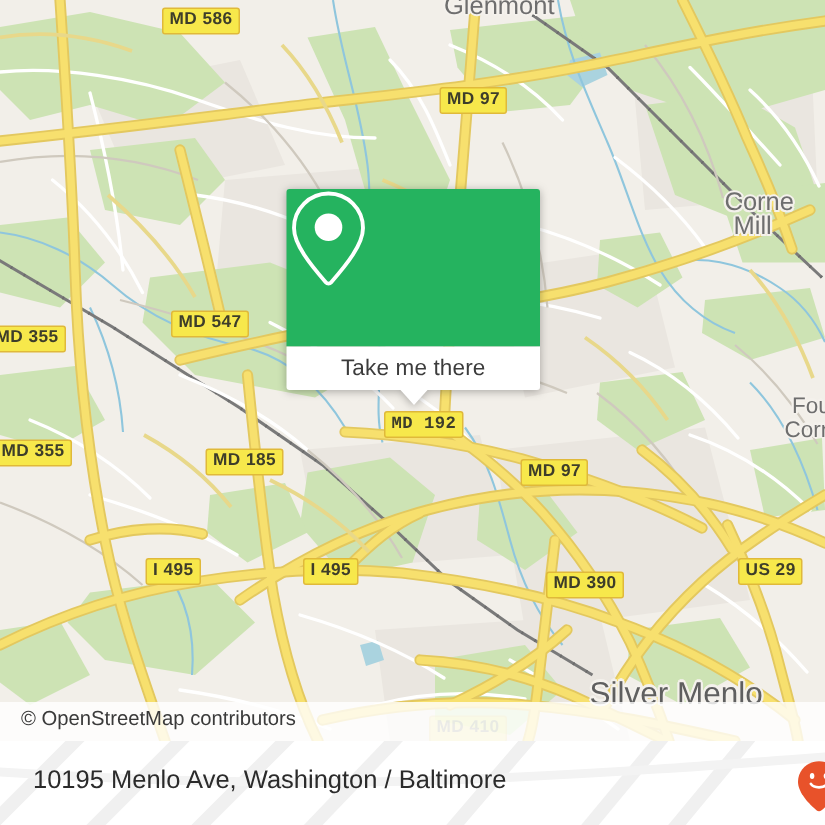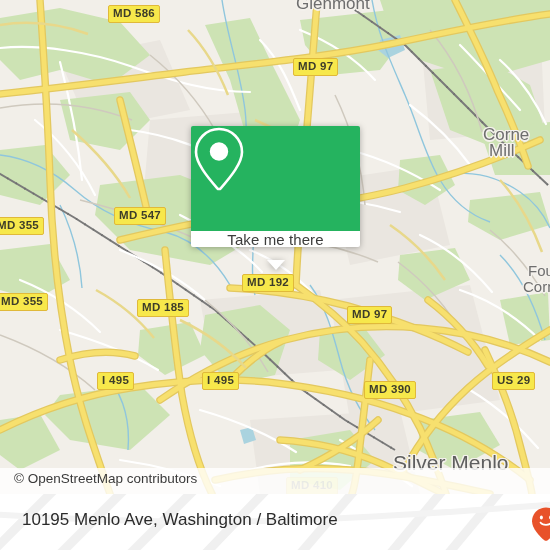--- a/index.html
+++ b/index.html
@@ -60,21 +60,21 @@
     position:absolute;left:191px;top:126px;width:169px;
     filter:drop-shadow(0 1px 3px rgba(0,0,0,.30));
   }
   .card-top{
     background:#25b35f;height:105px;
     border-radius:2px 2px 0 0;
     display:flex;align-items:center;justify-content:center;
   }
   .pin-icon{display:block;}
   .card-btn{
-    background:#ffffff;height:16px;
+    background:#ffffff;height:29px;
     display:flex;align-items:center;justify-content:center;
     color:#3c3c3c;font-size:15px;letter-spacing:.1px;
     border-radius:0 0 2px 2px;
   }
   .card-tail{
     position:absolute;left:50%;top:134px;margin-left:-9px;
     width:0;height:0;
     border-left:9px solid transparent;
     border-right:9px solid transparent;
     border-top:10px solid #ffffff;
@@ -288,21 +288,21 @@
         </g>
       </g>
     </svg>
 
     <div class="shield" style="left:108px;top:5px;">MD 586</div>
     <div class="shield" style="left:293px;top:58px;">MD 97</div>
     <div class="shield" style="left:-8px;top:217px;">MD 355</div>
     <div class="shield" style="left:114px;top:207px;">MD 547</div>
     <div class="shield" style="left:-4px;top:293px;">MD 355</div>
     <div class="shield" style="left:137px;top:299px;">MD 185</div>
-    <div class="shield" style="left:242px;top:274px;">MD 192</div>
+    <div class="shield" style="left:256px;top:274px;font-family:Liberation Mono, monospace;">MD 192</div>
     <div class="shield" style="left:347px;top:306px;">MD 97</div>
     <div class="shield" style="left:97px;top:372px;">I 495</div>
     <div class="shield" style="left:202px;top:372px;">I 495</div>
     <div class="shield" style="left:364px;top:381px;">MD 390</div>
     <div class="shield" style="left:476px;top:372px;margin-left:16px;">US 29</div>
     <div class="shield faded" style="left:286px;top:477px;">MD 410</div>
 
     <div class="place" style="left:296px;top:-5px;">Glenmont</div>
     <div class="place" style="left:483px;top:126px;">Corne</div>
     <div class="place" style="left:489px;top:142px;">Mill</div>

